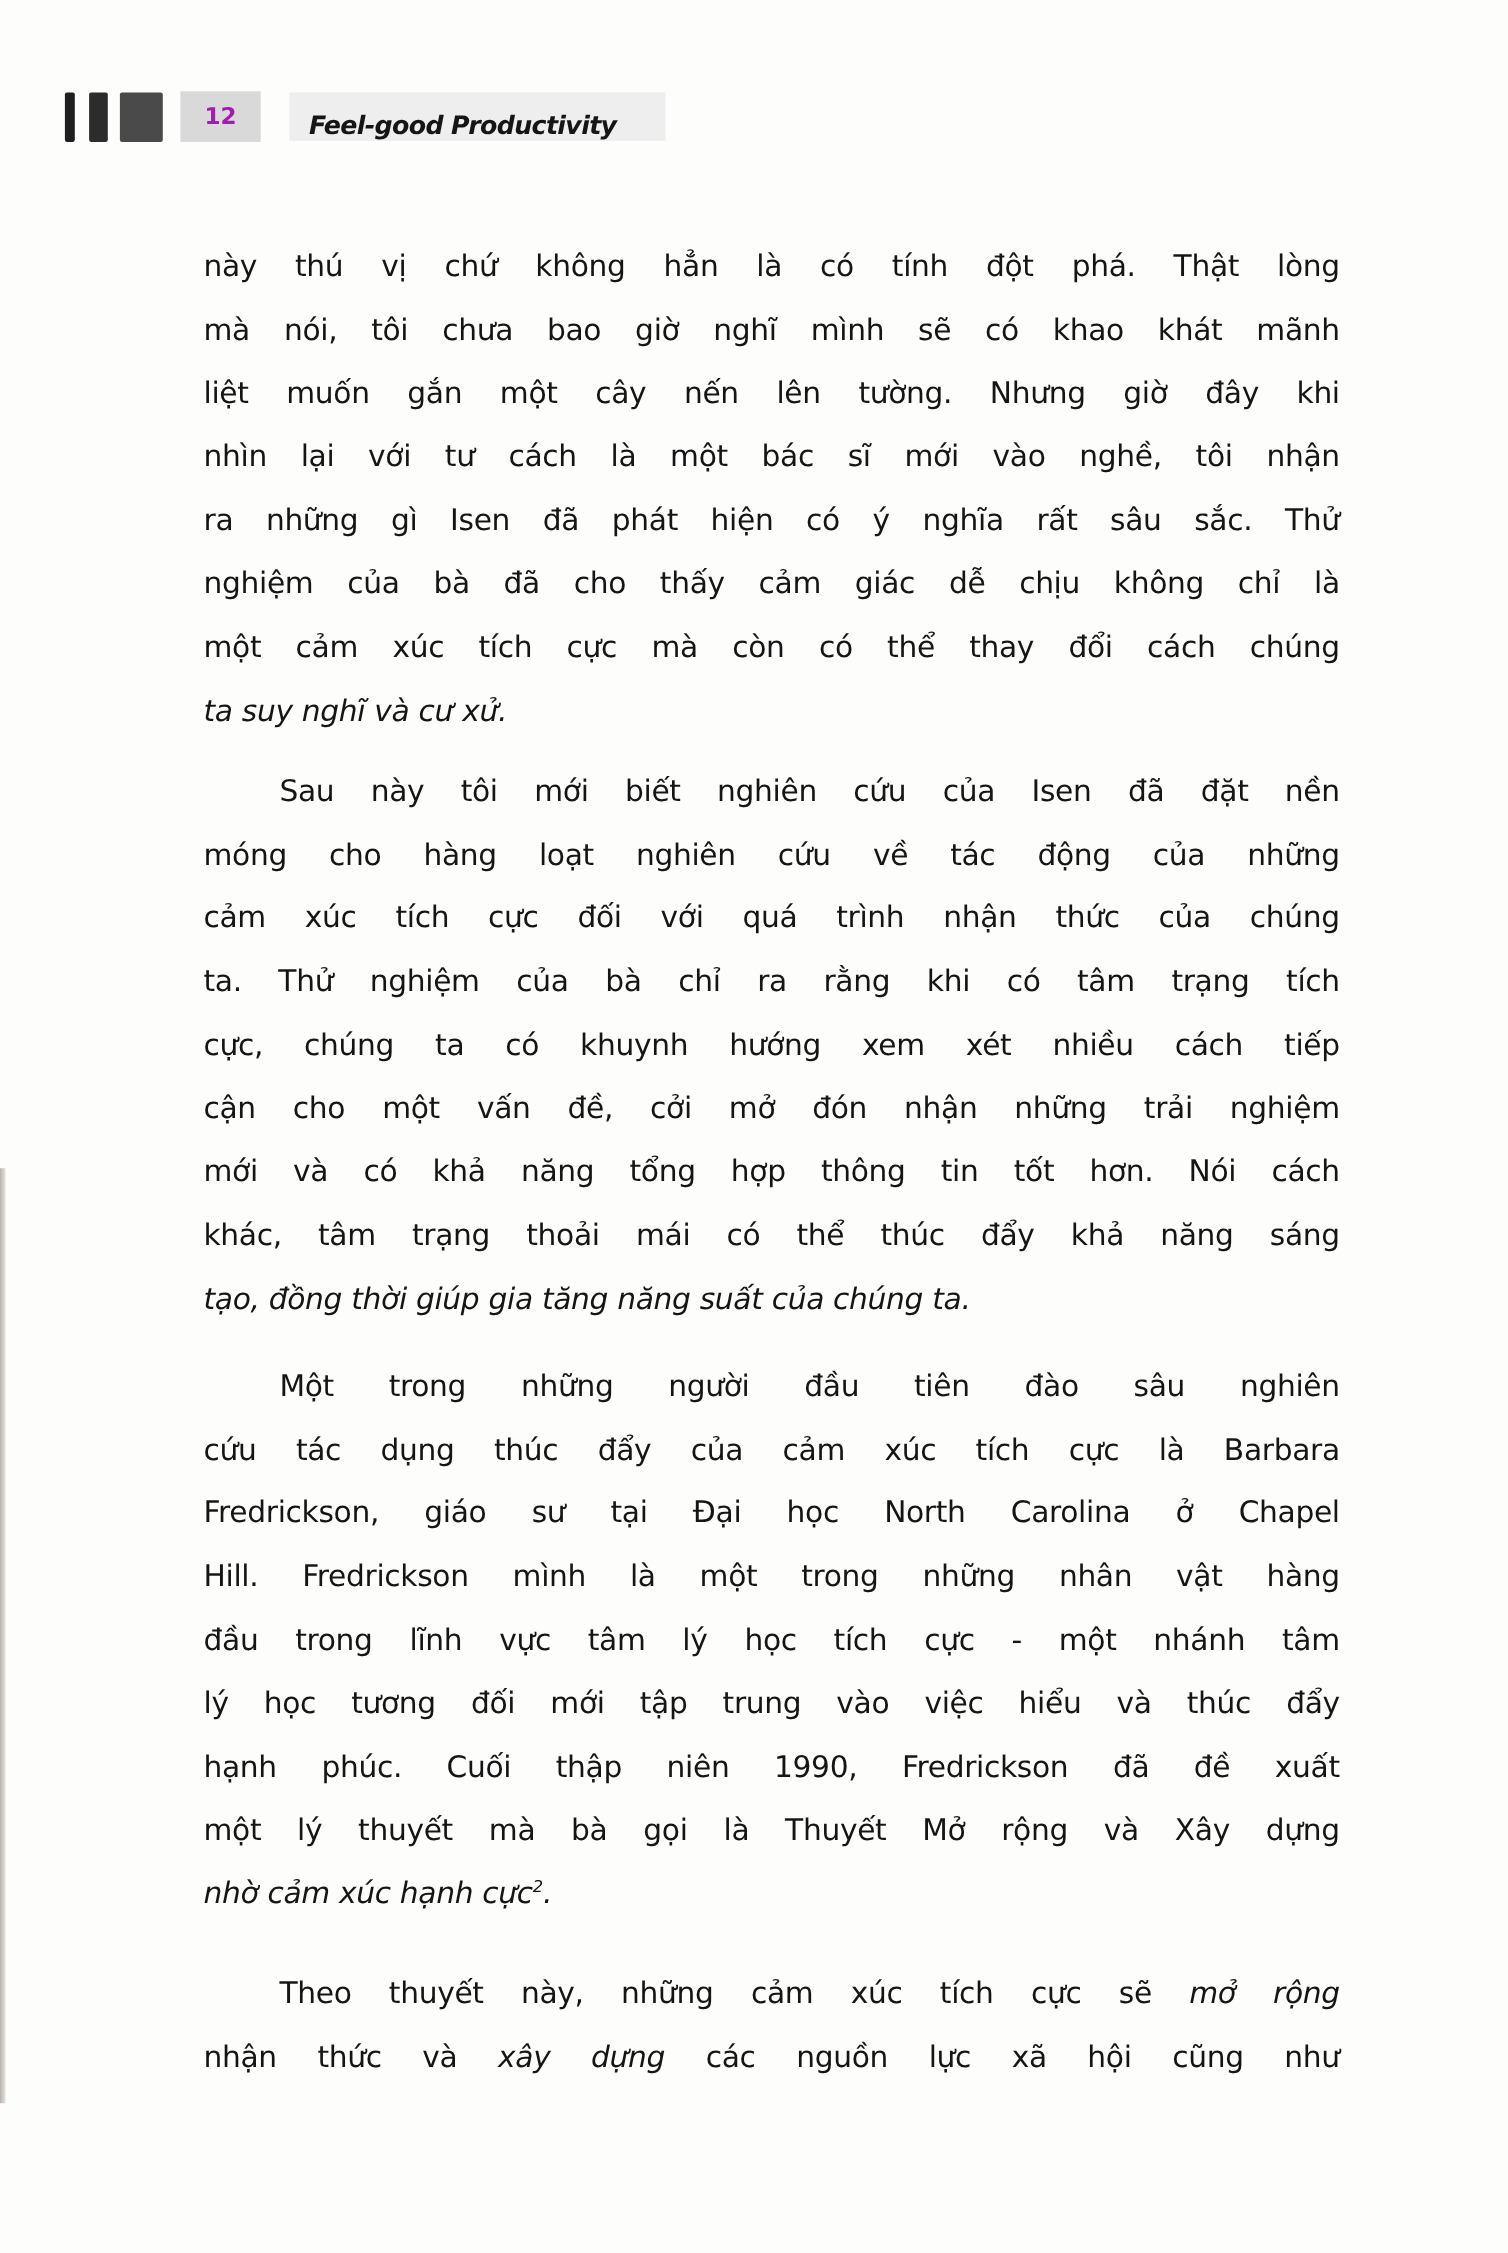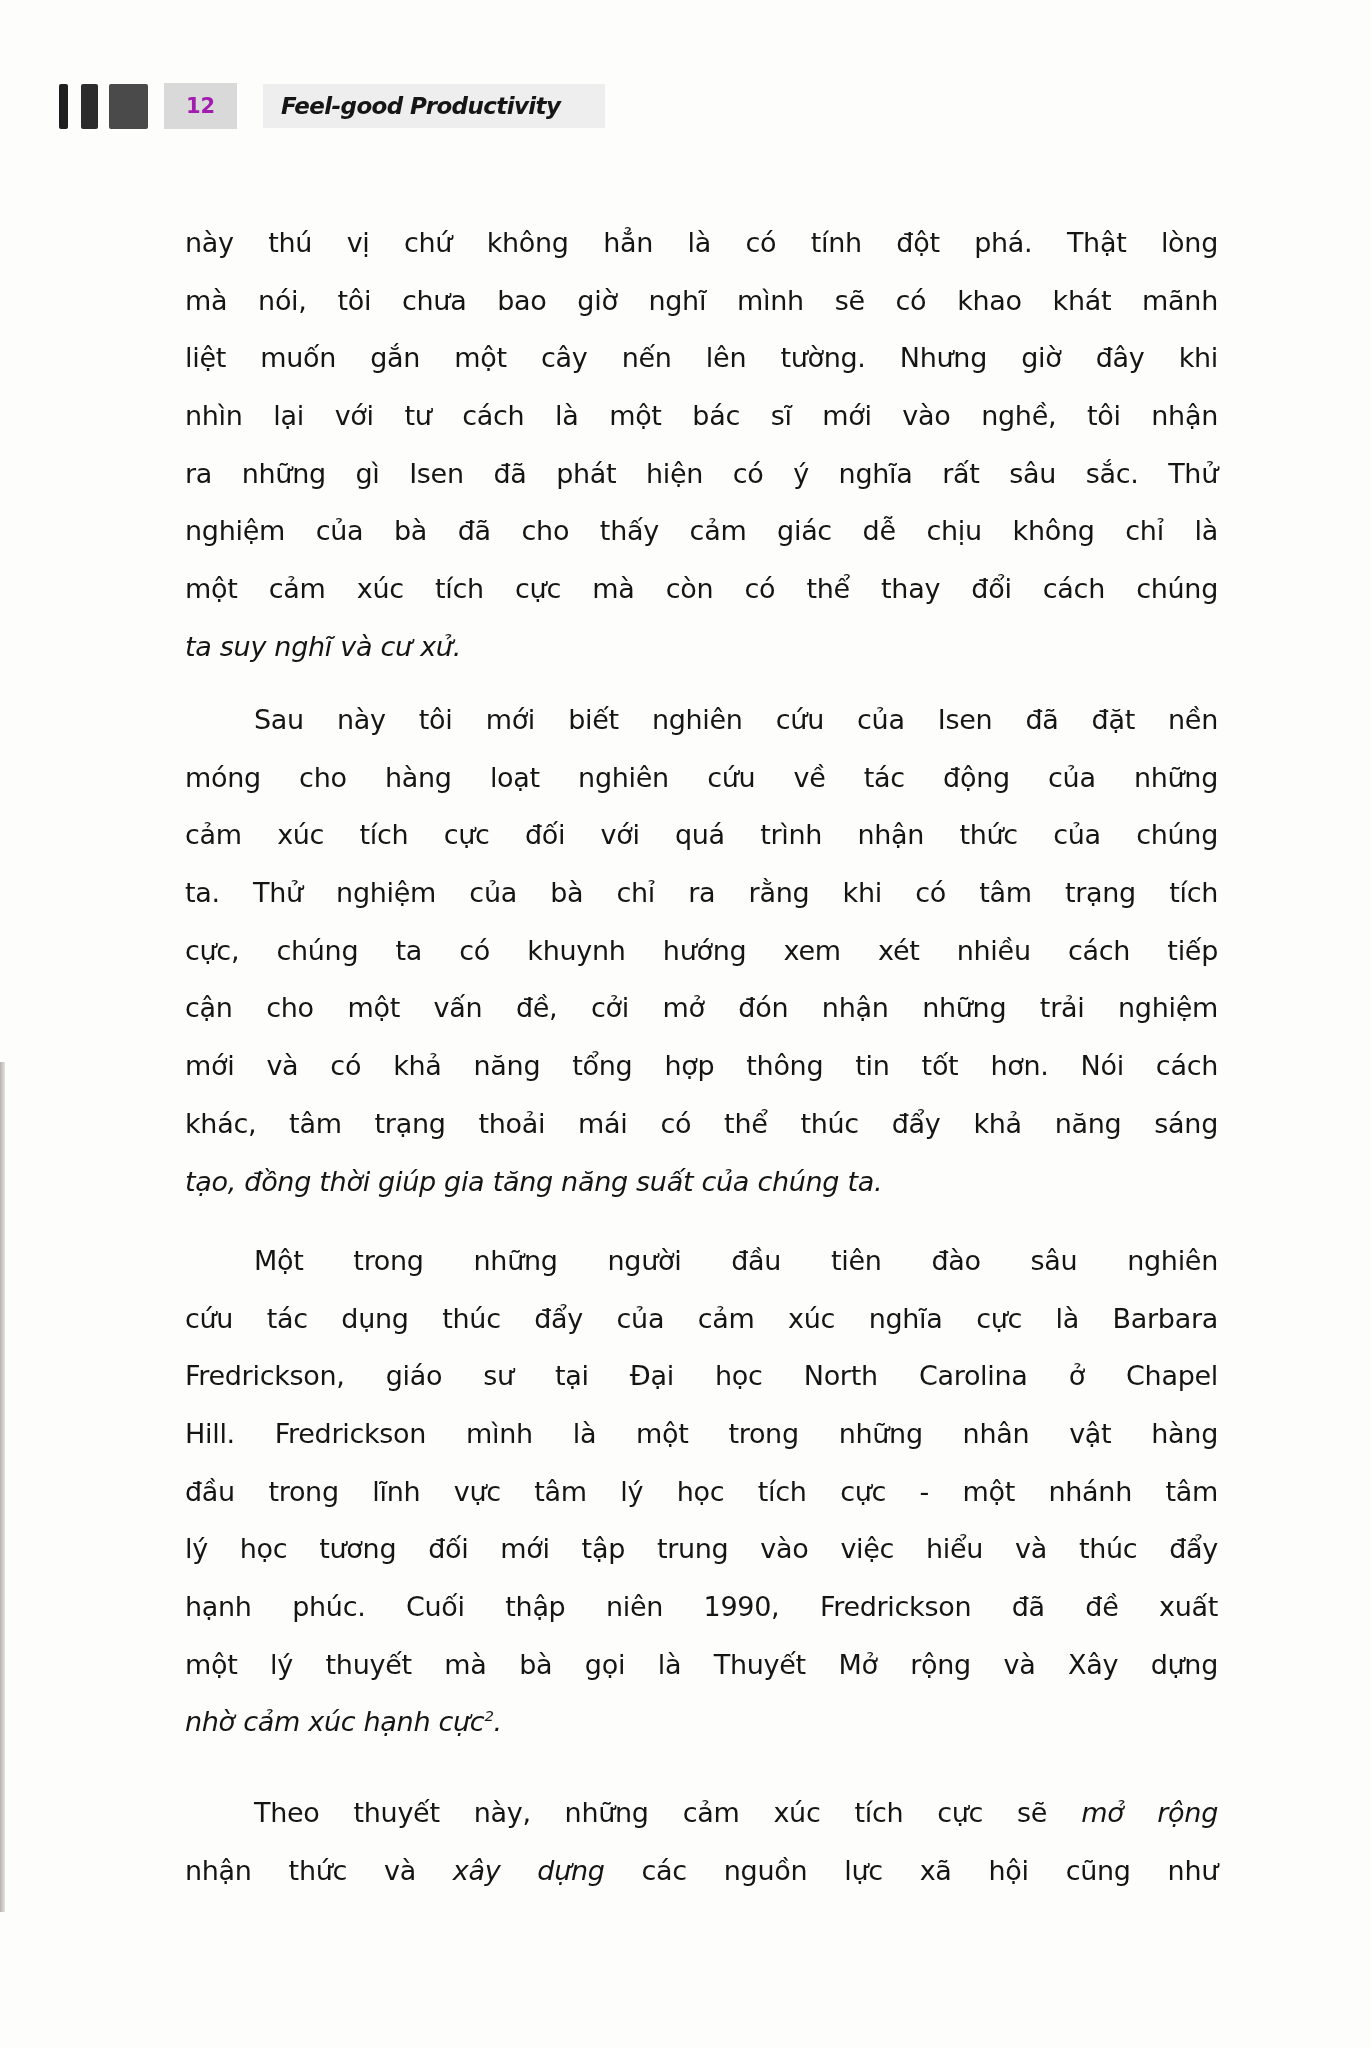--- a/index.html
+++ b/index.html
@@ -18,21 +18,21 @@
   .bar1 { left: 59px; width: 9px; background: #1f1f1f; }
   .bar2 { left: 81px; width: 17px; background: #2c2c2c; }
   .bar3 { left: 109px; width: 39px; background: #4a4a4a; }
   .page-num-box {
     position: absolute; left: 164px; top: 83px; width: 73px; height: 46px;
     background: #d9d9d9; display: flex; align-items: center; justify-content: center;
     font-family: "DejaVu Sans", sans-serif; font-weight: bold; font-size: 21px; color: #a21caf;
   }
   .title-box {
     position: absolute; left: 263px; top: 84px; width: 342px; height: 44px;
-    background: #eeeeee; display: flex; align-items: center;
+    background: #eeeeee; display: flex; align-items: flex-end;
   }
   .title-text {
     margin-left: 18px; font-family: "DejaVu Sans", sans-serif;
     font-weight: bold; font-style: italic; font-size: 23px; letter-spacing: -0.6px; color: #151515;
   }
   .body-text { position: absolute; left: 185px; top: 0; width: 1033px; }
   .line {
     position: absolute; left: 0; width: 1033px; height: 58px;
     font-size: 27px; line-height: 58px; white-space: nowrap;
     text-align: justify; text-align-last: justify;
@@ -80,21 +80,21 @@
     <div class="line" style="top:864px">ta. Thử nghiệm của bà chỉ ra rằng khi có tâm trạng tích</div>
     <div class="line" style="top:922px">cực, chúng ta có khuynh hướng xem xét nhiều cách tiếp</div>
     <div class="line" style="top:979px">cận cho một vấn đề, cởi mở đón nhận những trải nghiệm</div>
     <div class="line" style="top:1037px">mới và có khả năng tổng hợp thông tin tốt hơn. Nói cách</div>
     <div class="line" style="top:1095px">khác, tâm trạng thoải mái có thể thúc đẩy khả năng sáng</div>
     <div class="line last" style="top:1153px">tạo, đồng thời giúp gia tăng năng suất của chúng ta.</div>
   </div>
 
   <div>
     <div class="line indent" style="top:1232px">Một trong những người đầu tiên đào sâu nghiên</div>
-    <div class="line" style="top:1290px">cứu tác dụng thúc đẩy của cảm xúc nghĩa cực là Barbara</div>
+    <div class="line" style="top:1290px">cứu tác dụng thúc đẩy của cảm xúc tích cực là Barbara</div>
     <div class="line" style="top:1347px">Fredrickson, giáo sư tại Đại học North Carolina ở Chapel</div>
     <div class="line" style="top:1405px">Hill. Fredrickson mình là một trong những nhân vật hàng</div>
     <div class="line" style="top:1463px">đầu trong lĩnh vực tâm lý học tích cực - một nhánh tâm</div>
     <div class="line" style="top:1520px">lý học tương đối mới tập trung vào việc hiểu và thúc đẩy</div>
     <div class="line" style="top:1578px">hạnh phúc. Cuối thập niên 1990, Fredrickson đã đề xuất</div>
     <div class="line" style="top:1636px">một lý thuyết mà bà gọi là Thuyết Mở rộng và Xây dựng</div>
     <div class="line last" style="top:1693px"><span>nhờ cảm xúc hạnh cực</span><sup>2</sup><span>.</span></div>
   </div>
 
   <div>

